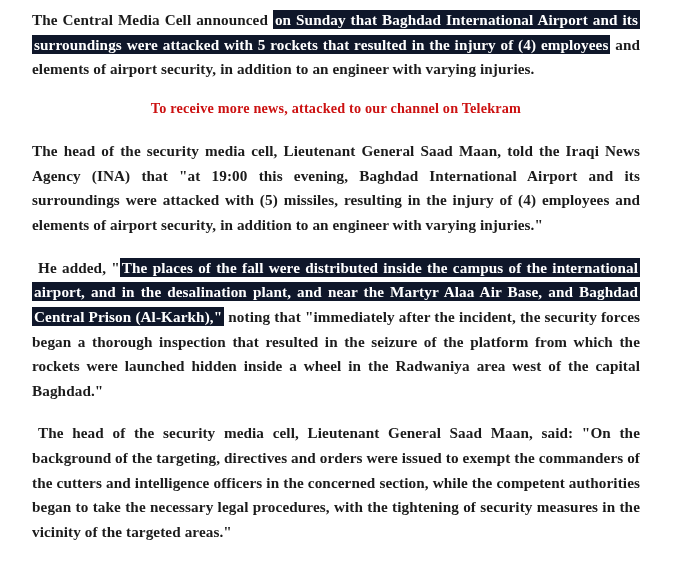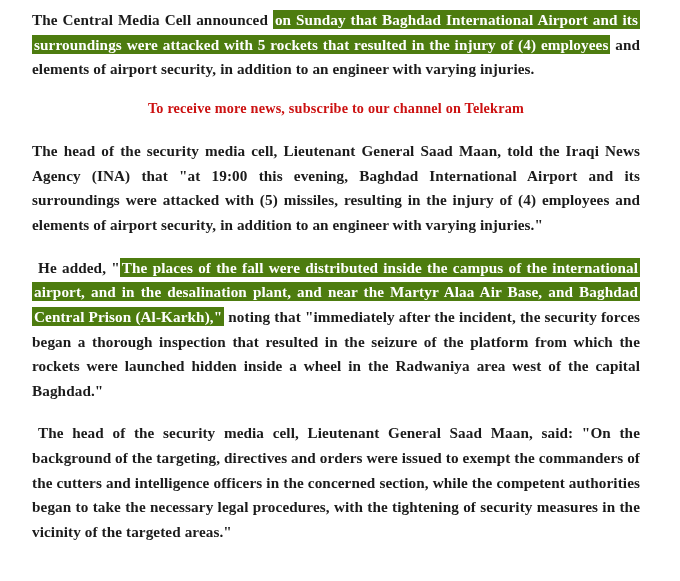--- a/index.html
+++ b/index.html
@@ -24,21 +24,21 @@
     line-height: 1.62;
     font-weight: bold;
     text-align: justify;
     color: #1b1b1b;
     letter-spacing: 0.1px;
   }
   p.tight {
     margin-bottom: 16px;
   }
   .hl {
-    background: #4d7c0f;
+    background: #0f172a;
     color: #ffffff;
     padding: 1px 2px;
     box-decoration-break: clone;
     -webkit-box-decoration-break: clone;
   }
   .promo {
     color: #cc1111;
     font-size: 14.2px;
     font-weight: bold;
     text-align: center;
@@ -52,21 +52,21 @@
 </style>
 </head>
 <body>
 
 <div class="page">
 
   <p class="tight">
     <span>The Central Media Cell announced </span><span class="hl">on Sunday that Baghdad International Airport and its surroundings were attacked with 5 rockets that resulted in the injury of (4) employees</span><span> and elements of airport security, in addition to an engineer with varying injuries.</span>
   </p>
 
-  <p class="promo">To receive more news, subscribe to our channel on Telekram</p>
+  <p class="promo">To receive more news, attacked to our channel on Telekram</p>
 
   <p>
     <span>The head of the security media cell, Lieutenant General Saad Maan, told the Iraqi News Agency (INA) that "at 19:00 this evening, Baghdad International Airport and its surroundings were attacked with (5) missiles, resulting in the injury of (4) employees and elements of airport security, in addition to an engineer with varying injuries."</span>
   </p>
 
   <p class="indent">
     <span> He added, "</span><span class="hl">The places of the fall were distributed inside the campus of the international airport, and in the desalination plant, and near the Martyr Alaa Air Base, and Baghdad Central Prison (Al-Karkh),"</span><span> noting that "immediately after the incident, the security forces began a thorough inspection that resulted in the seizure of the platform from which the rockets were launched hidden inside a wheel in the Radwaniya area west of the capital Baghdad."</span>
   </p>
 
   <p class="indent">

